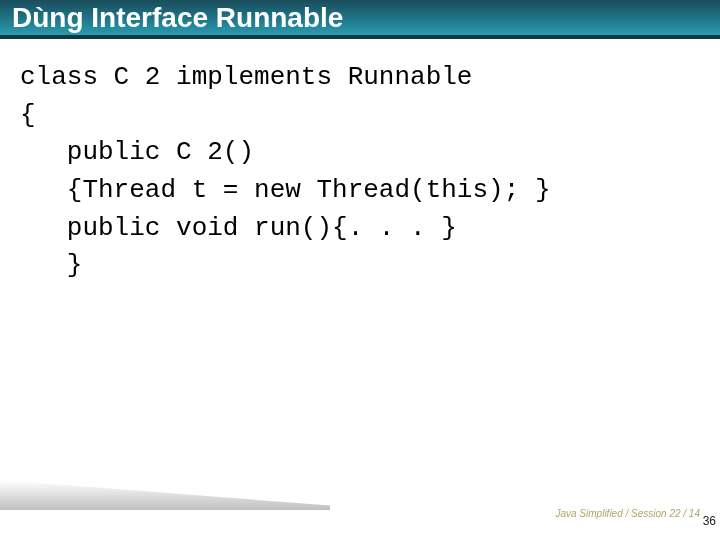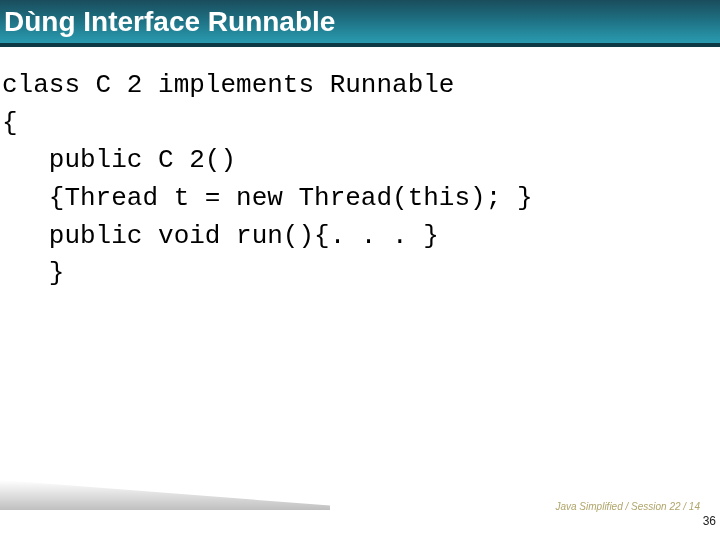--- a/index.html
+++ b/index.html
@@ -6,44 +6,44 @@
   body {
     width: 720px;
     height: 540px;
     background: #ffffff;
     font-family: Arial, Helvetica, sans-serif;
     position: relative;
     overflow: hidden;
   }
   .title-bar {
     width: 100%;
-    height: 47px;
+    height: 39px;
     background: linear-gradient(to bottom, #1a4d5c 0%, #1d6b7d 40%, #2a9bb0 100%);
     border-bottom: 4px solid #0d3a45;
     display: flex;
     align-items: center;
-    padding-left: 4px;
+    padding-left: 12px;
     text-align: center;
   }
   .title-text {
     color: #ffffff;
     font-size: 28px;
     font-weight: bold;
   }
   .code-area {
-    padding: 20px 18px 0 2px;
+    padding: 20px 18px 0 20px;
     font-family: "Courier New", Courier, monospace;
     font-size: 26px;
     line-height: 1.45;
     color: #000000;
     white-space: pre;
   }
   .footer {
     position: absolute;
-    bottom: 28px;
+    bottom: 21px;
     right: 20px;
     font-size: 10px;
     color: #b0a56a;
     font-style: italic;
   }
   .page-num {
     position: absolute;
     bottom: 12px;
     right: 4px;
     font-size: 12px;

